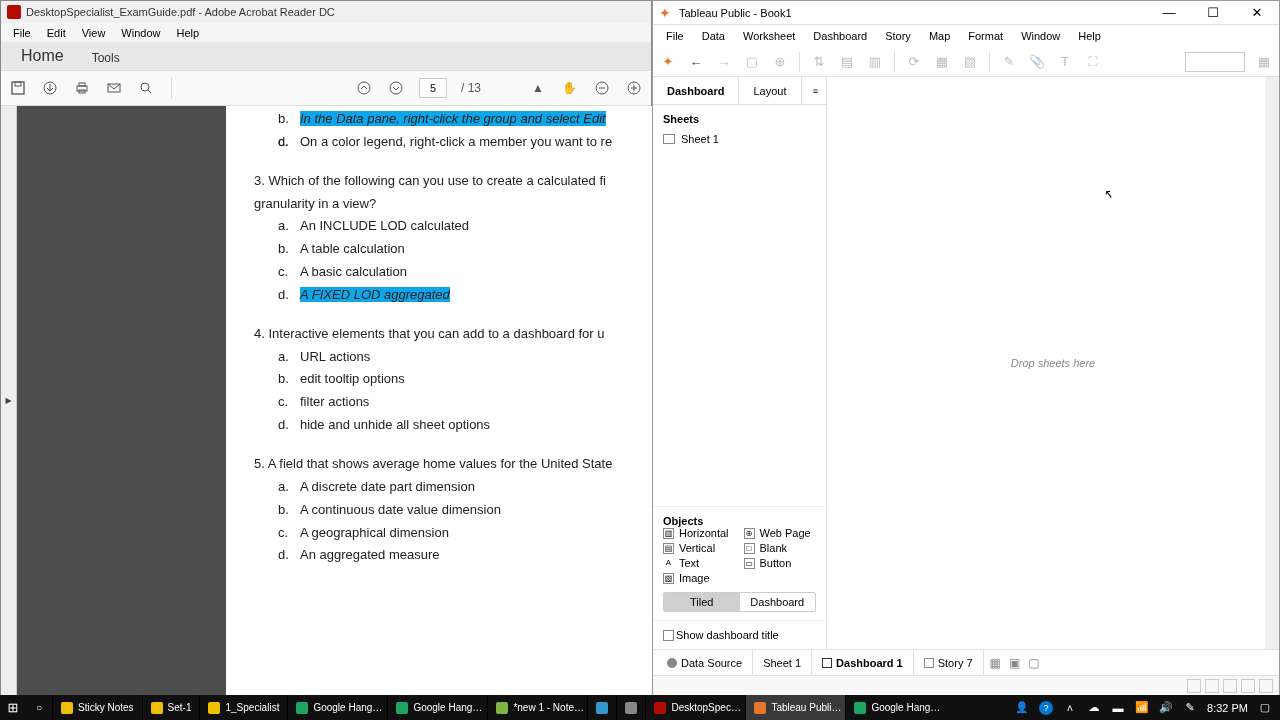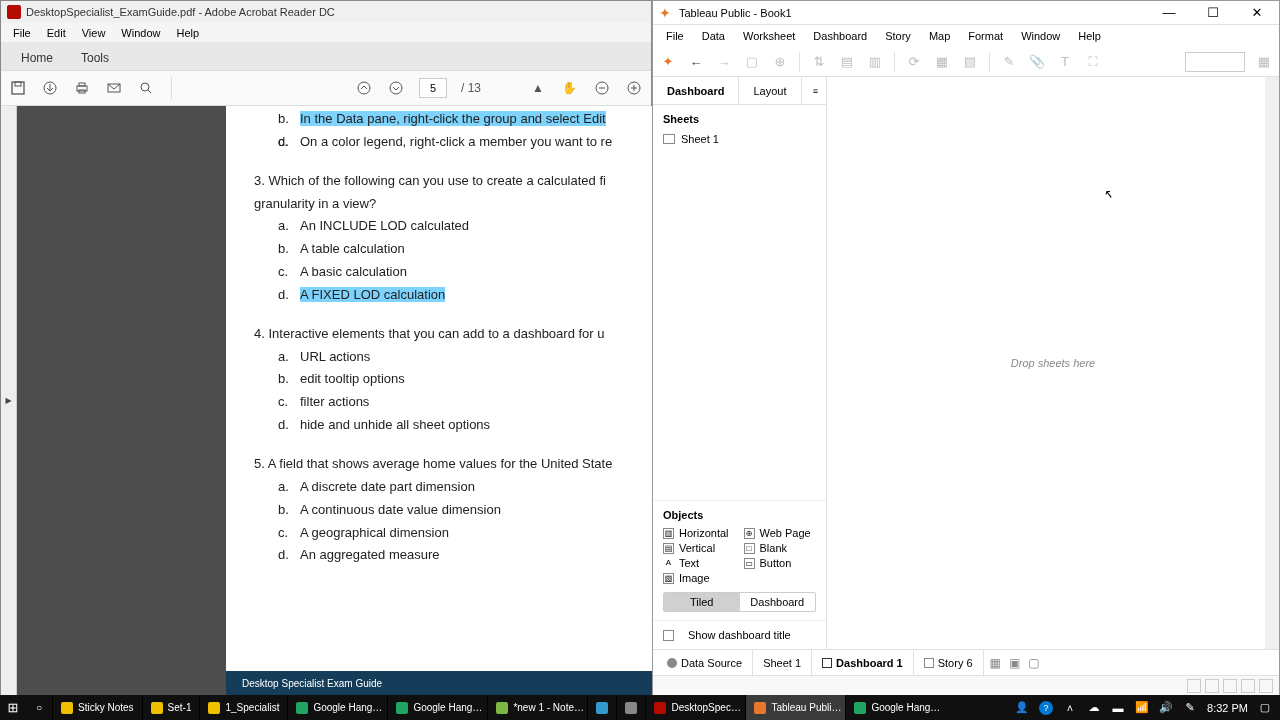--- a/index.html
+++ b/index.html
@@ -5,36 +5,36 @@
 * { margin: 0; padding: 0; box-sizing: border-box; font-family: 'Segoe UI', Tahoma, sans-serif; }
 body { width: 1280px; height: 720px; overflow: hidden; background: #fff; position: relative; }
 
 
 .acrobat { position: absolute; left: 0; top: 0; width: 652px; height: 695px; background: #fff; border: 1px solid #888; }
 .acrobat-titlebar { height: 22px; background: #f0f0f0; display: flex; align-items: center; padding: 0 6px; font-size: 11px; color: #333; }
 .acrobat-titlebar .pdf-icon { width: 14px; height: 14px; background: #b30b00; margin-right: 5px; border-radius: 2px; }
 .acrobat-menubar { height: 19px; background: #f5f5f5; display: flex; align-items: center; padding: 0 4px; font-size: 11px; }
 .acrobat-menubar span { padding: 0 8px; cursor: pointer; }
 .acrobat-tabs { height: 28px; background: #e8e8e8; display: flex; align-items: flex-end; padding: 0 6px; }
-.acrobat-tab-home { padding: 5px 14px; font-size: 12px; color: #333; }
+.acrobat-tab-home { padding: 5px 14px; font-size: 16px; color: #333; }
 .acrobat-tab-tools { padding: 5px 14px; font-size: 12px; color: #333; }
 .acrobat-tab-doc { background: #fff; border: 1px solid #ccc; border-bottom: none; padding: 5px 10px; font-size: 11px; display: flex; align-items: center; gap: 6px; }
 .acrobat-tab-doc .x { font-size: 13px; color: #555; }
 .acrobat-toolbar { height: 36px; background: #fafafa; border-top: 1px solid #ddd; border-bottom: 1px solid #ddd; display: flex; align-items: center; padding: 0 8px; gap: 14px; font-size: 12px; color: #555; }
 .acrobat-toolbar .ico { width: 18px; height: 18px; display: inline-flex; align-items: center; justify-content: center; }
 .acrobat-toolbar .divider { width: 1px; height: 22px; background: #ddd; margin: 0 2px; }
 .pageinput { width: 28px; height: 20px; border: 1px solid #ccc; text-align: center; font-size: 11px; }
 .acrobat-content { position: relative; height: 589px; background: #4d4d4d; }
 .acrobat-sidebar { position: absolute; left: 0; top: 0; width: 16px; height: 100%; background: #eee; border-right: 1px solid #ccc; display: flex; align-items: center; justify-content: center; }
 .acrobat-sidebar .tri { font-size: 8px; color: #444; }
 .pdf-page { position: absolute; left: 225px; top: 0; width: 427px; height: 100%; background: #fff; padding: 0 8px 0 48px; font-family: Georgia, serif; font-size: 13px; color: #222; line-height: 1.45; }
 .pdf-scroll-thumb { position: absolute; left: 18px; top: 0; width: 206px; height: 100%; background: #4d4d4d; }
 .pdf-page .li { position: relative; padding-left: 26px; }
 .pdf-page .li .letter { position: absolute; left: 4px; }
-.pdf-page .hi { background: #7dd3fc; }
+.pdf-page .hi { background: #0ea5e9; font-style: italic; }
 .pdf-page p { margin: 4px 0; }
 .pdf-page .q { margin-top: 20px; text-indent: -15px; padding-left: 15px; }
 .pdf-footer { position: absolute; bottom: 0; left: 225px; width: 427px; height: 24px; background: #153d5a; color: #fff; font-size: 10px; padding: 0 16px; display: flex; align-items: center; font-family: Georgia, serif; overflow: hidden; }
 
 
 .tableau { position: absolute; left: 652px; top: 0; width: 628px; height: 695px; background: #fff; border: 1px solid #999; }
 .tb-titlebar { height: 24px; display: flex; align-items: center; justify-content: space-between; padding: 0 6px; font-size: 11px; border-bottom: 1px solid #e0e0e0; }
 .tb-titlebar .left { display: flex; align-items: center; gap: 6px; }
 .tb-titlebar .logo { width: 14px; height: 14px; color: #e8762c; font-size: 14px; line-height: 1; }
 .tb-winctrl { display: flex; gap: 12px; font-size: 13px; }
@@ -53,28 +53,28 @@
 .tb-tabs2 .t.active { font-weight: bold; }
 .tb-tabs2 .expand { margin-left: auto; padding: 0 8px; font-size: 9px; }
 .tb-section { padding: 8px 10px; border-bottom: 1px solid #eee; }
 .device-btn { display: inline-block; border: 1px solid #ccc; padding: 3px 18px; font-size: 11px; background: #fff; border-radius: 2px; margin-left: 22px; }
 .size-label { font-weight: bold; margin-bottom: 4px; }
 .size-sel { border: 1px solid #ccc; padding: 3px 6px; font-size: 10px; display: flex; justify-content: space-between; align-items: center; }
 .sheets-label { font-weight: bold; margin-bottom: 6px; }
 .sheet-item { display: flex; align-items: center; gap: 6px; padding: 2px 0; }
 .sheet-item .sicon { width: 12px; height: 10px; border: 1px solid #888; }
 .tb-section.sheets { flex: 1; }
-.objects-label { font-weight: bold; margin-bottom: 6px; }
+.objects-label { font-weight: bold; }
 .objgrid { display: grid; grid-template-columns: 1fr 1fr; gap: 3px 8px; font-size: 11px; }
 .objgrid .o { display: flex; align-items: center; gap: 5px; }
 .objgrid .oi { width: 11px; height: 11px; border: 1px solid #888; display: inline-block; font-size: 8px; text-align: center; line-height: 9px; }
 .tile-row { display: flex; border: 1px solid #ccc; border-radius: 2px; overflow: hidden; margin-top: 8px; }
 .tile-row div { flex: 1; text-align: center; padding: 3px 0; font-size: 11px; }
 .tile-row .active { background: #d0d0d0; }
-.showtitle { display: flex; align-items: center; gap: 14px; padding: 8px 10px; }
+.showtitle { display: flex; align-items: center; gap: 2px; padding: 8px 10px; }
 .showtitle .cb { width: 11px; height: 11px; border: 1px solid #888; }
 .tb-canvas { flex: 1; display: flex; align-items: center; justify-content: center; color: #888; font-size: 11px; font-style: italic; position: relative; }
 .tb-canvas-scroll { position: absolute; right: 0; top: 0; width: 14px; height: 100%; background: #f0f0f0; }
 .tb-bottombar { height: 26px; border-top: 1px solid #e0e0e0; display: flex; align-items: center; font-size: 11px; padding: 0 4px; }
 .tb-bottombar .btab { padding: 0 10px; height: 100%; display: flex; align-items: center; gap: 4px; border-right: 1px solid #e0e0e0; }
 .tb-bottombar .btab.active { background: #fff; border-top: 2px solid #fff; margin-top: -1px; font-weight: bold; }
 .tb-bottombar .bico { width: 10px; height: 10px; display: inline-block; }
 .tb-bottombar .addicons { display: flex; gap: 8px; padding: 0 6px; }
 .tb-statusbar { height: 20px; border-top: 1px solid #e0e0e0; background: #f8f8f8; display: flex; align-items: center; justify-content: space-between; padding: 0 6px; font-size: 10px; color: #666; }
 .tb-statusbar .right { display: flex; gap: 4px; }
@@ -185,34 +185,31 @@
     <div class="pdf-scroll-thumb"></div>
     <div class="pdf-page">
       <p class="li"><span class="letter">b.</span><span class="hi">In the Data pane, right-click the group and select Edit</span></p>
       <p class="li"><span class="letter">c.</span></p>
       <p class="li"><span class="letter">d.</span><span>On a color legend, right-click a member you want to re</span></p>
       <p class="q" style="margin-left:-20px">3. Which of the following can you use to create a calculated fi</p>
       <p style="margin-left:-20px">granularity in a view?</p>
       <p class="li"><span class="letter">a.</span><span>An INCLUDE LOD calculated</span></p>
       <p class="li"><span class="letter">b.</span><span>A table calculation</span></p>
       <p class="li"><span class="letter">c.</span><span>A basic calculation</span></p>
-      <p class="li"><span class="letter">d.</span><span class="hi">A FIXED LOD calculation</span></p>
+      <p class="li"><span class="letter">d.</span><span class="hi">A FIXED LOD aggregated</span></p>
       <p class="q" style="margin-left:-20px">4. Interactive elements that you can add to a dashboard for u</p>
       <p class="li"><span class="letter">a.</span><span>URL actions</span></p>
       <p class="li"><span class="letter">b.</span><span>edit tooltip options</span></p>
       <p class="li"><span class="letter">c.</span><span>filter actions</span></p>
       <p class="li"><span class="letter">d.</span><span>hide and unhide all sheet options</span></p>
       <p class="q" style="margin-left:-20px">5. A field that shows average home values for the United State</p>
       <p class="li"><span class="letter">a.</span><span>A discrete date part dimension</span></p>
       <p class="li"><span class="letter">b.</span><span>A continuous date value dimension</span></p>
       <p class="li"><span class="letter">c.</span><span>A geographical dimension</span></p>
       <p class="li"><span class="letter">d.</span><span>An aggregated measure</span></p>
-    </div>
-    <div class="pdf-footer">
-      <span>Desktop Specialist Exam Guide</span>
     </div>
   </div>
 </div>
 
 <div class="tableau">
   <div class="tb-titlebar">
     <div class="left">
       <span class="logo">✦</span>
       <span>Tableau Public - Book1</span>
     </div>
@@ -324,21 +321,21 @@
       </div>
     <div class="btab">
         <span>Sheet 1</span>
       </div>
     <div class="btab active">
         <span class="bico" style="border:1px solid #333"></span>
         <span>Dashboard 1</span>
       </div>
     <div class="btab">
         <span class="bico" style="border:1px solid #888"></span>
-        <span>Story 6</span>
+        <span>Story 7</span>
       </div>
     <div class="addicons">
       <span style="font-size:12px;color:#888">▦</span>
       <span style="font-size:12px;color:#888">▣</span>
       <span style="font-size:12px;color:#888">▢</span>
     </div>
   </div>
   <div class="tb-statusbar">
     <span></span>
     <div class="right">

